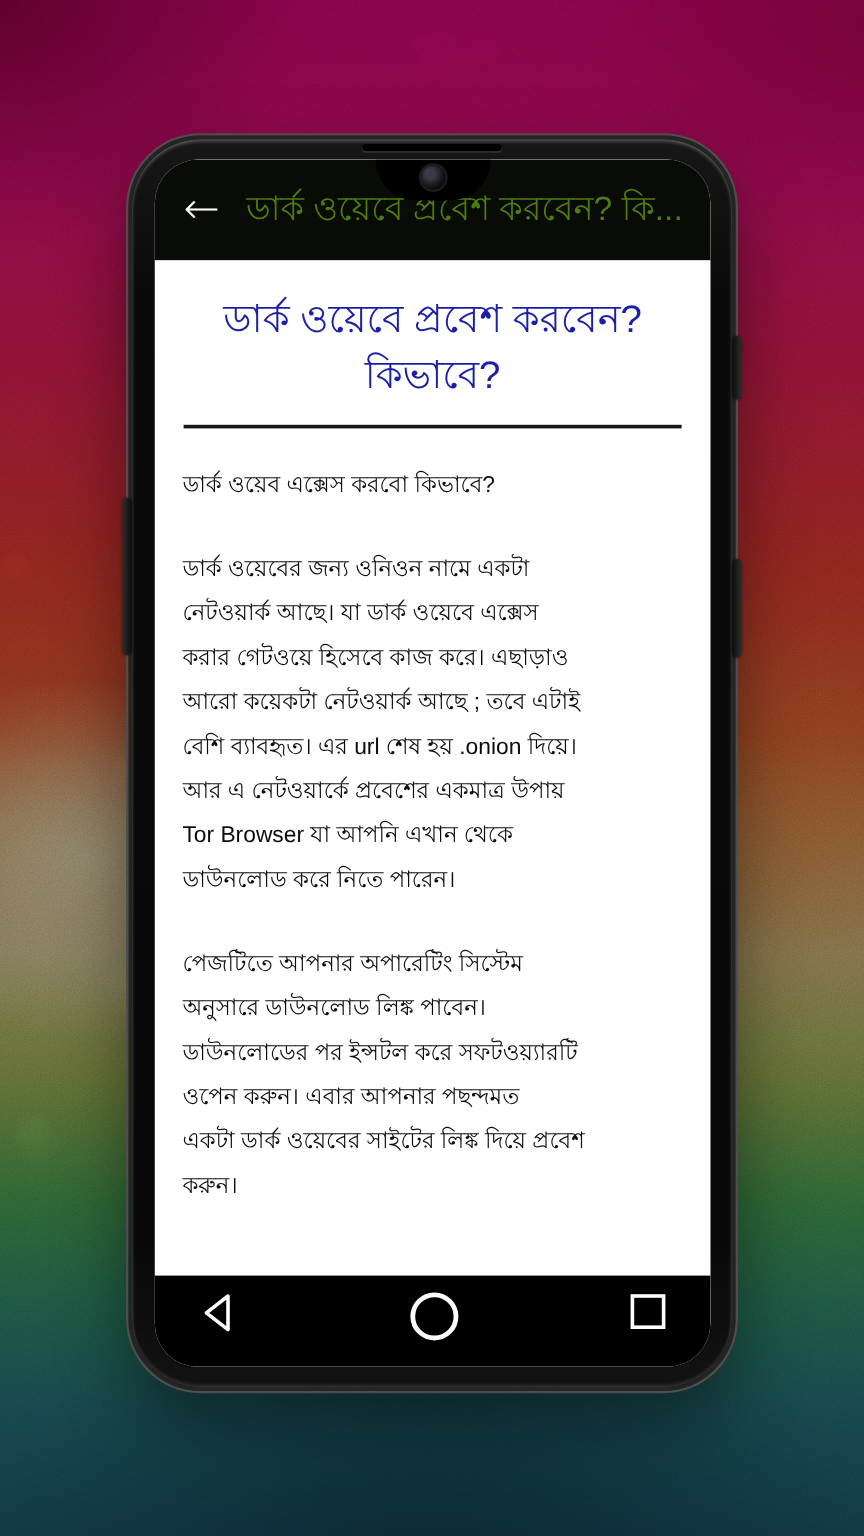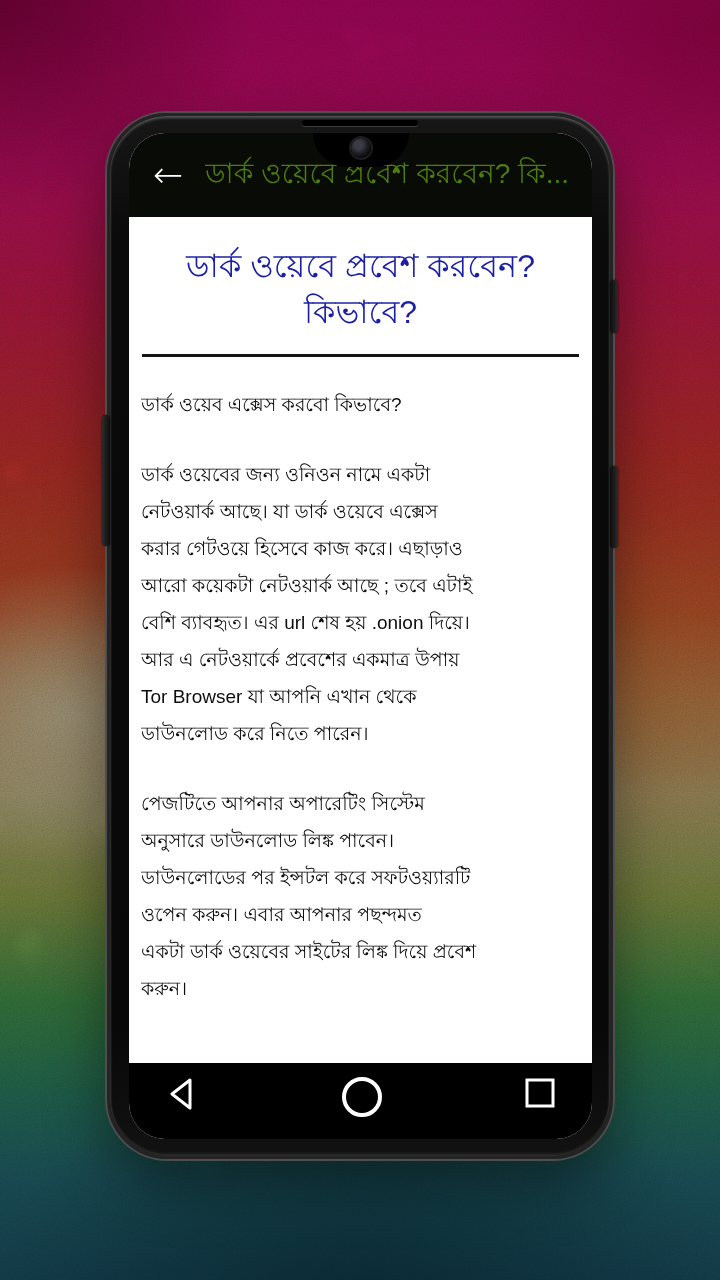--- a/index.html
+++ b/index.html
@@ -56,21 +56,21 @@
   }
   .back-arrow{
     color:#fff;font-size:36px;line-height:36px;width:52px;flex:0 0 auto;
     font-family:"DejaVu Sans",sans-serif;font-weight:300;
   }
   .app-title{
     color:#4d7c0f;font-size:28px;white-space:nowrap;overflow:hidden;flex:1 1 auto;
   }
   .content{
     position:relative;height:846px;background:#fff;box-sizing:border-box;
-    padding:0 12px;overflow:hidden;color:#0d0d0d;
+    padding:0 23px;overflow:hidden;color:#0d0d0d;
   }
   .clipwin{height:821px;overflow:hidden;}
   .content h1{
     margin:26px 0 0;font-size:32px;line-height:46px;font-weight:400;
     text-align:center;color:#1b1fa5;
   }
   .rule{height:3px;background:#161616;margin:19px 1px 0;}
   .content p{
     margin:33px 0 0;font-size:19px;line-height:37px;font-weight:400;
     white-space:pre-line;

